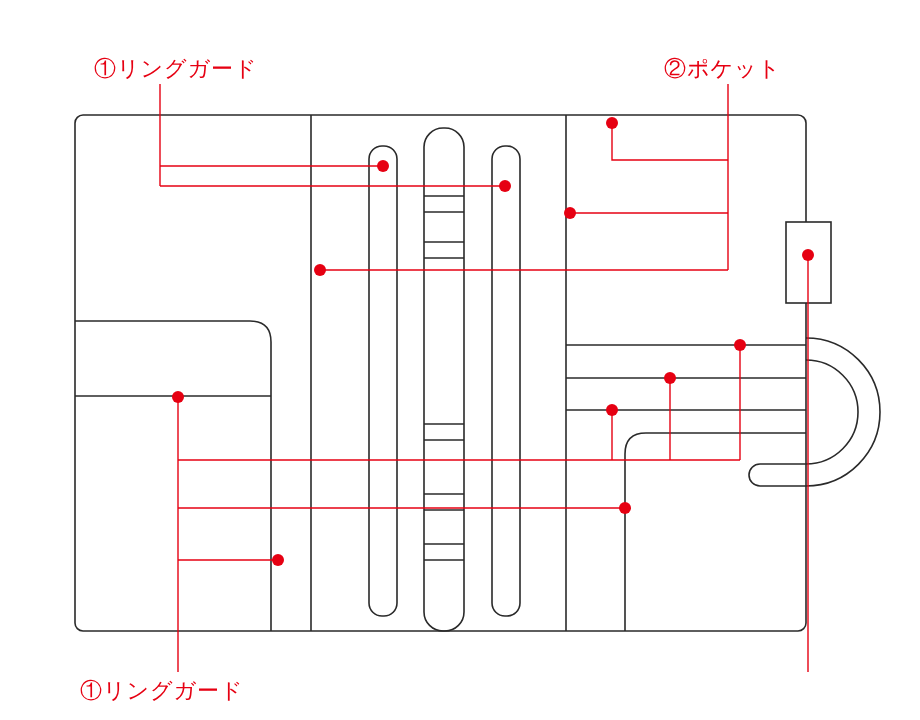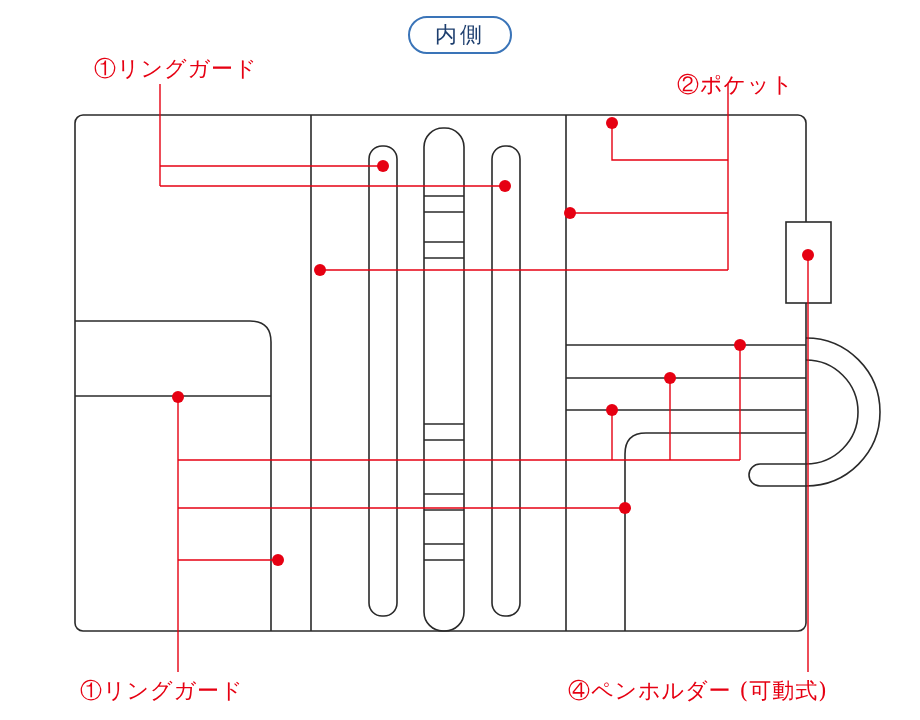--- a/index.html
+++ b/index.html
@@ -35,21 +35,21 @@
     background:var(--background);
   }
   .callout{
     position:absolute;
     font-size:22px;
     color:var(--accent-red);
     white-space:nowrap;
     letter-spacing:1px;
   }
   .callout.c1{left:94px;top:54px;font-family:Liberation Serif, serif;}
-  .callout.c2{left:664px;top:70px;margin-left:13px;}
+  .callout.c2{left:664px;top:54px;}
   .callout.c3{left:80px;top:676px;}
   .callout.c4{left:568px;top:676px;}
   .ink{stroke:var(--line);stroke-width:1.6;fill:none;}
   .redline{stroke:var(--accent-red);stroke-width:1.4;fill:none;}
   .dot{fill:var(--accent-red);stroke:none;}
   .whitefill{fill:var(--background);}
 </style>
 </head>
 <body>
 
@@ -135,20 +135,18 @@
       <circle class="dot" cx="178" cy="397" r="6"></circle>
       <circle class="dot" cx="278" cy="560" r="6"></circle>
       <circle class="dot" cx="625" cy="508" r="6"></circle>
       <circle class="dot" cx="612" cy="410" r="6"></circle>
       <circle class="dot" cx="670" cy="378" r="6"></circle>
       <circle class="dot" cx="740" cy="345" r="6"></circle>
       <circle class="dot" cx="808" cy="255" r="6"></circle>
     </g>
   </svg>
 
-  <div class="badge">内側</div>
 
   <div class="callout c1">①リングガード</div>
   <div class="callout c2">②ポケット</div>
   <div class="callout c3">①リングガード</div>
-  <div class="callout c4">④ペンホルダー (可動式)</div>
 
 </div>
 
 </body></html>

